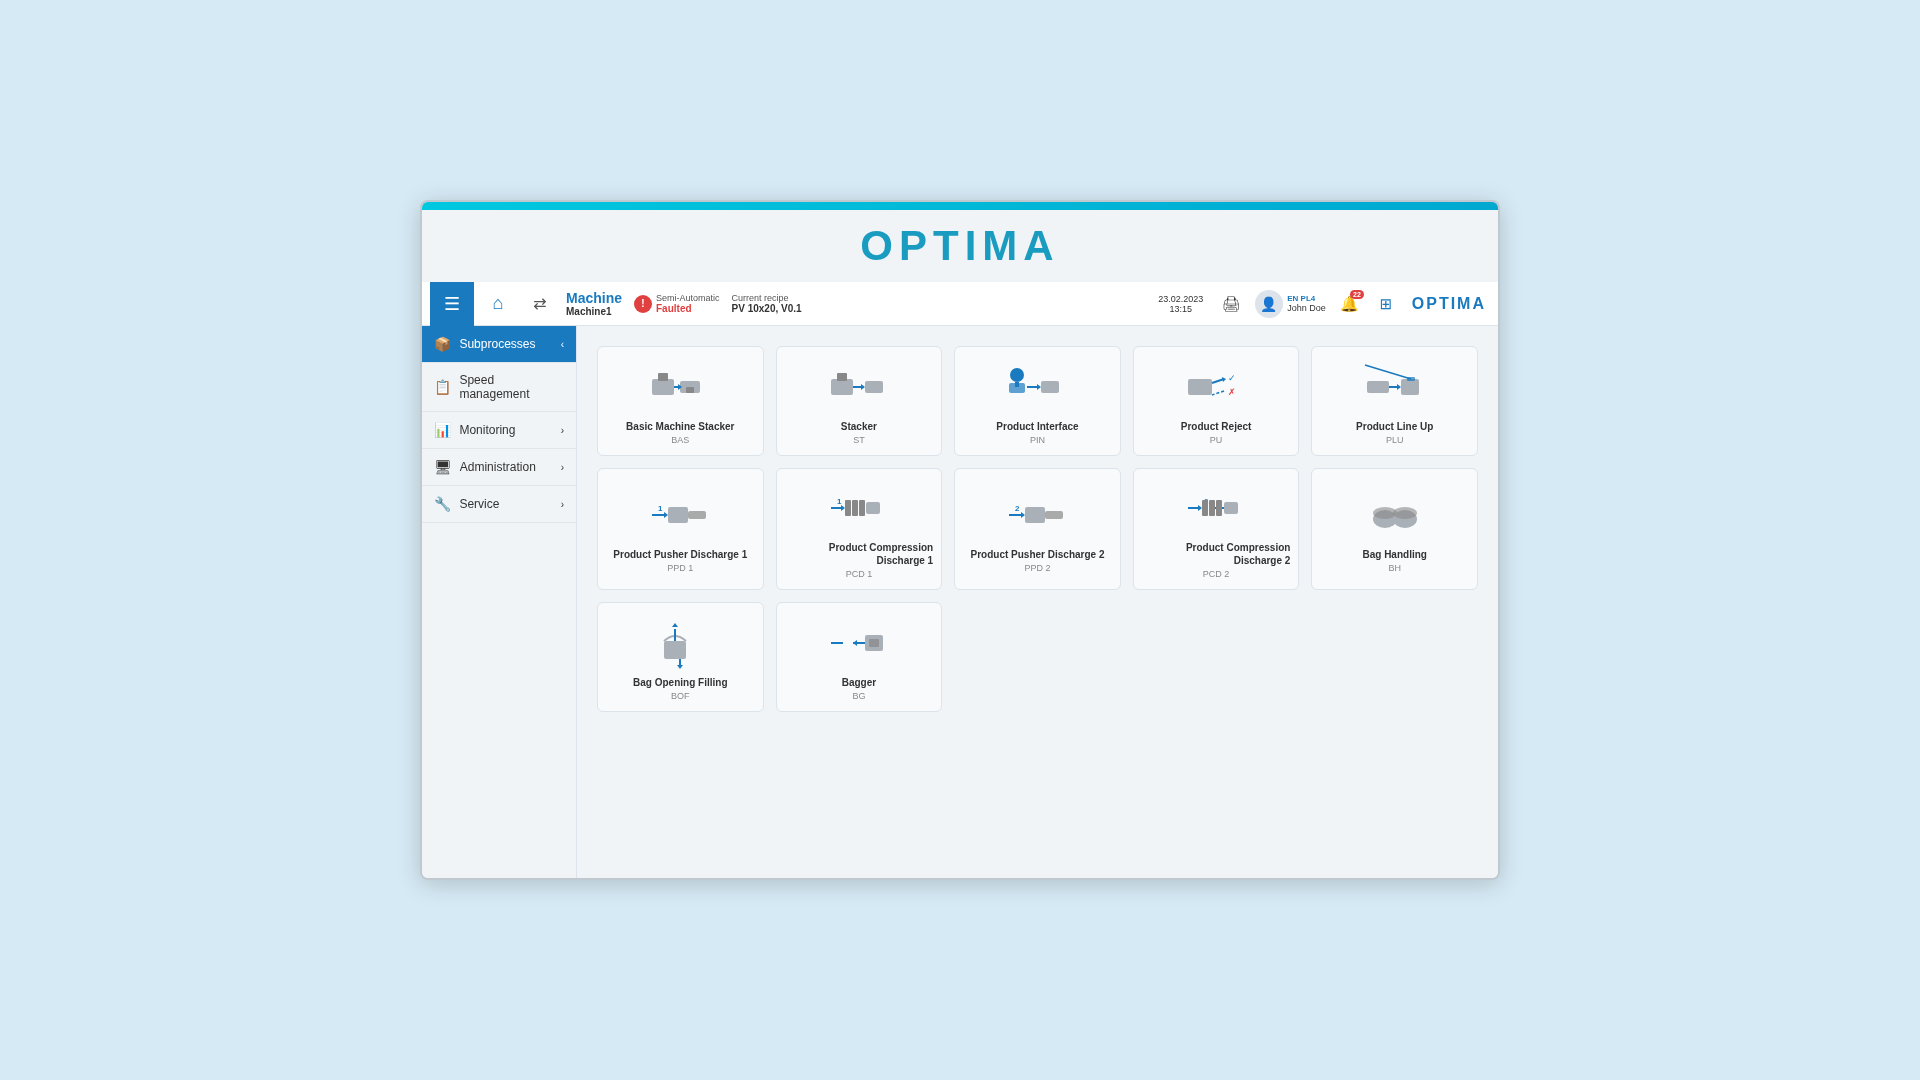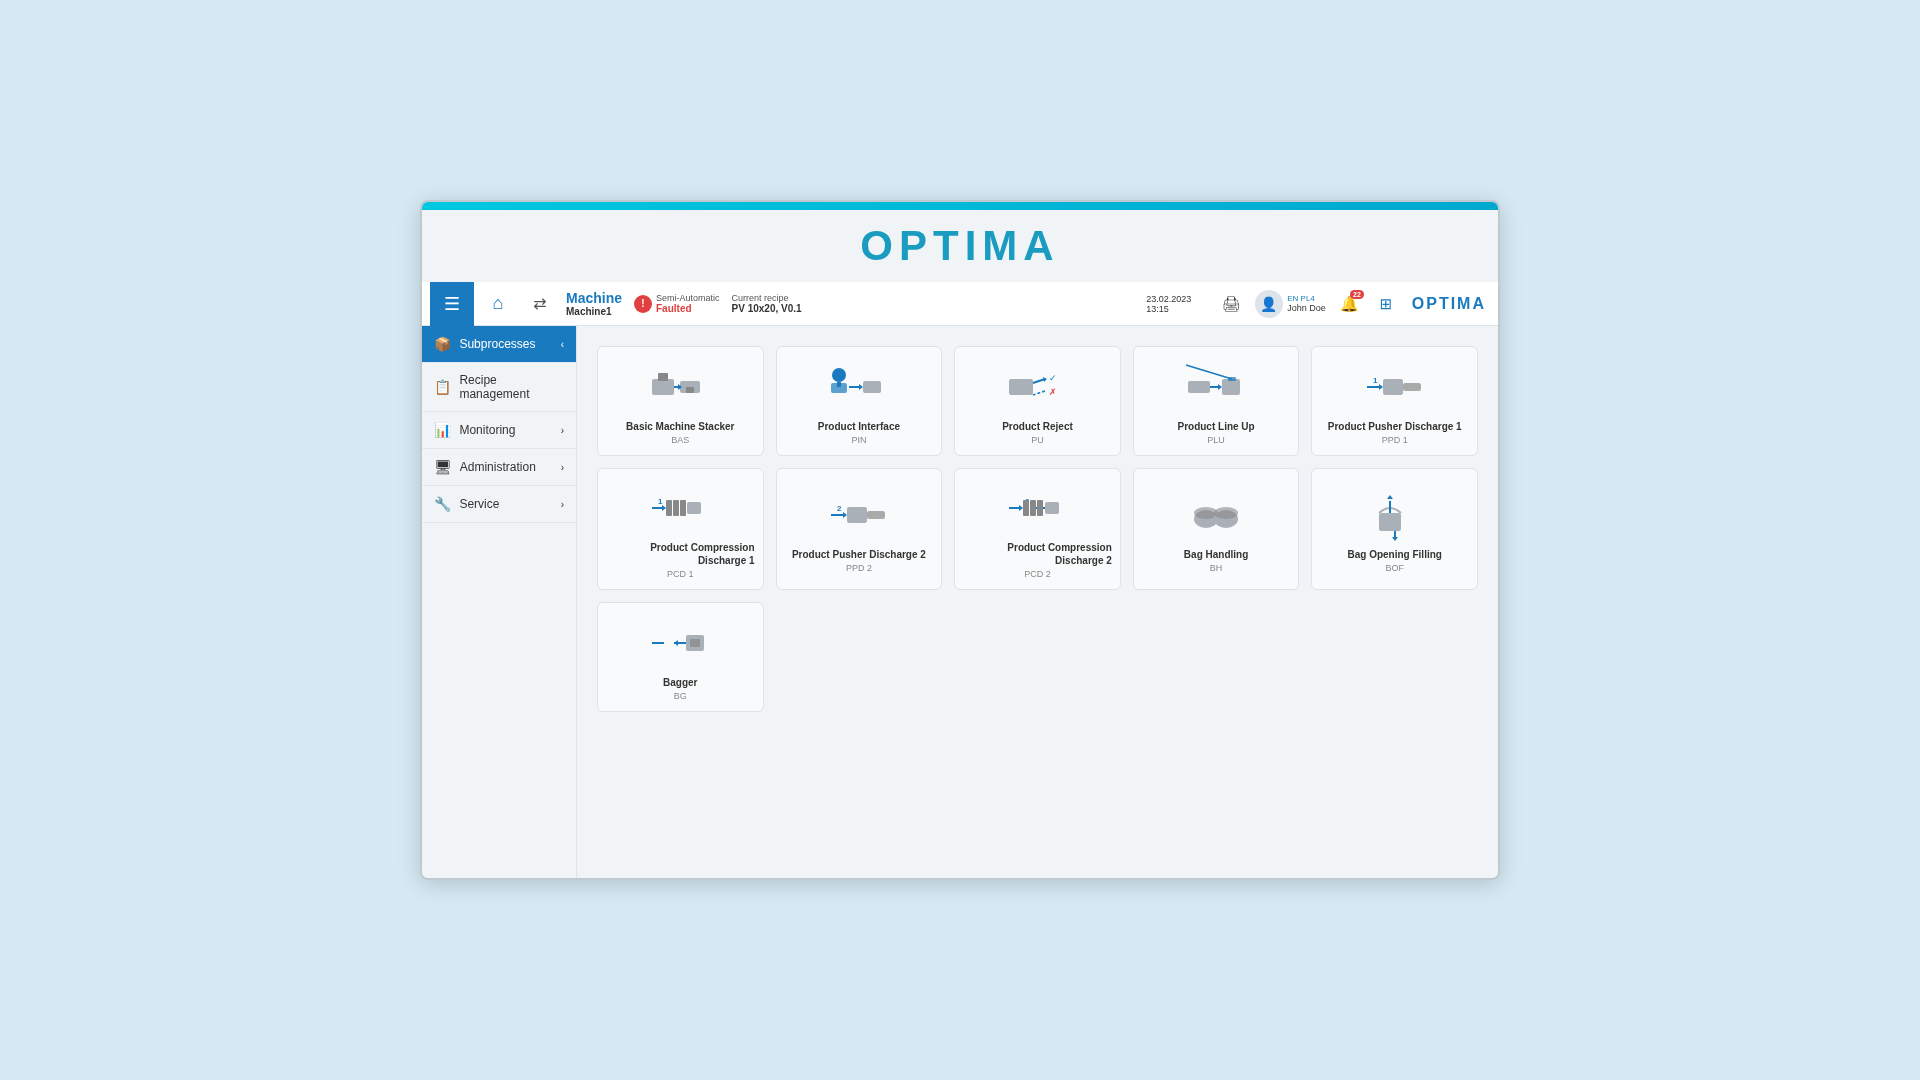--- a/index.html
+++ b/index.html
@@ -145,22 +145,22 @@
     }
     .nav-recipe-value {
       font-size: 10px;
       color: #333;
       font-weight: bold;
     }
     .nav-spacer { flex: 1; }
     .nav-datetime {
       display: flex;
       flex-direction: column;
-      align-items: flex-start;
-      margin-right: 20px;
+      align-items: center;
+      margin-right: 8px;
     }
     .nav-date { font-size: 9px; color: #333; }
     .nav-time { font-size: 9px; color: #333; }
     .nav-print-btn {
       background: none;
       border: none;
       width: 32px;
       height: 32px;
       display: flex;
       align-items: center;
@@ -183,21 +183,21 @@
       display: flex;
       align-items: center;
       justify-content: center;
       font-size: 14px;
       color: #555;
     }
     .nav-user-text {
       display: flex;
       flex-direction: column;
     }
-    .nav-user-lang { font-size: 8px; color: #1a7abf; font-weight: normal; }
+    .nav-user-lang { font-size: 8px; color: #1a7abf; font-weight: bold; }
     .nav-user-name { font-size: 9px; color: #333; }
     .nav-bell-btn {
       background: none;
       border: none;
       width: 32px;
       height: 32px;
       position: relative;
       display: flex;
       align-items: center;
       justify-content: center;
@@ -374,21 +374,21 @@
   <div class="main-area">
     <div class="sidebar">
 
     <div class="sidebar-item active">
     <span class="sidebar-item-icon">📦</span>
     <span class="sidebar-item-label">Subprocesses</span>
     <span class="sidebar-item-chevron">‹</span>
   </div>
         <div class="sidebar-item">
     <span class="sidebar-item-icon">📋</span>
-    <span class="sidebar-item-label">Recipe management</span>
+    <span class="sidebar-item-label">Speed management</span>
 
   </div>
         <div class="sidebar-item">
     <span class="sidebar-item-icon">📊</span>
     <span class="sidebar-item-label">Monitoring</span>
     <span class="sidebar-item-chevron">›</span>
   </div>
         <div class="sidebar-item">
     <span class="sidebar-item-icon">🖥</span>
     <span class="sidebar-item-label">Administration</span>
@@ -409,20 +409,33 @@
       <rect x="2" y="14" width="22" height="16" rx="2" fill="#aab0b8"></rect>
       <rect x="8" y="8" width="10" height="8" rx="1" fill="#888"></rect>
       <rect x="30" y="16" width="20" height="12" rx="2" fill="#aab0b8"></rect>
       <rect x="36" y="22" width="8" height="6" rx="1" fill="#888"></rect>
       <line x1="24" y1="22" x2="30" y2="22" stroke="#1a7abf" stroke-width="2"></line>
       <polygon points="28,19 32,22 28,25" fill="#1a7abf"></polygon>
     </svg>
             </div>
     <div class="tile-label">Basic Machine Stacker</div>
     <div class="tile-code">BAS</div>
+  </div>
+          <div class="tile">
+    <div class="tile-icon">
+              <svg width="60" height="44" viewBox="0 0 60 44">
+      <rect x="2" y="14" width="22" height="16" rx="2" fill="#aab0b8"></rect>
+      <rect x="8" y="8" width="10" height="8" rx="1" fill="#888"></rect>
+      <line x1="24" y1="22" x2="34" y2="22" stroke="#1a7abf" stroke-width="2"></line>
+      <polygon points="32,19 36,22 32,25" fill="#1a7abf"></polygon>
+      <rect x="36" y="16" width="18" height="12" rx="2" fill="#aab0b8"></rect>
+    </svg>
+            </div>
+    <div class="tile-label">Stacker</div>
+    <div class="tile-code">ST</div>
   </div>
           <div class="tile">
     <div class="tile-icon">
               <svg width="60" height="44" viewBox="0 0 60 44">
       <rect x="2" y="18" width="16" height="10" rx="2" fill="#1a7abf" opacity="0.7"></rect>
       <circle cx="10" cy="10" r="7" fill="#1a7abf"></circle>
       <rect x="8" y="17" width="4" height="5" fill="#1a7abf"></rect>
       <line x1="20" y1="22" x2="32" y2="22" stroke="#1a7abf" stroke-width="2"></line>
       <polygon points="30,19 34,22 30,25" fill="#1a7abf"></polygon>
       <rect x="34" y="16" width="18" height="12" rx="2" fill="#aab0b8"></rect>

